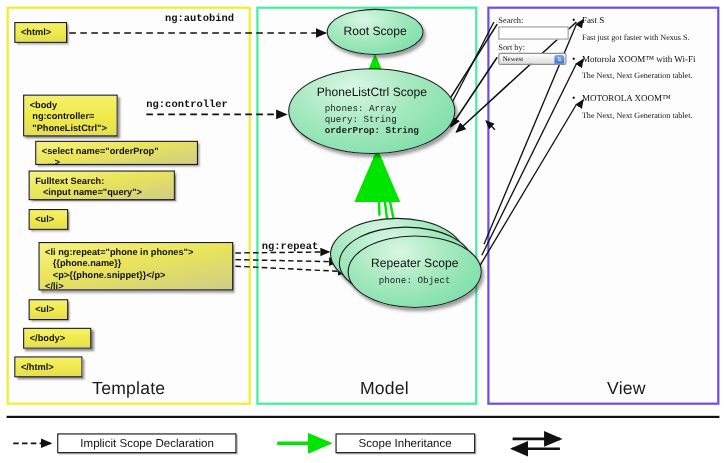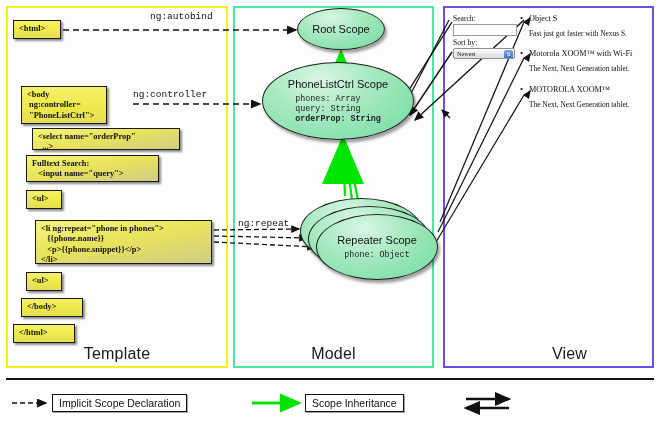--- a/index.html
+++ b/index.html
@@ -9,29 +9,29 @@
 
   
   .col{position:absolute;box-sizing:border-box;background:#fdfdfd;}
   #col-template{left:6px;  top:6px; width:222px; height:362px; border:2px solid #f2ee2a;}
   #col-model   {left:233px;top:6px; width:201px; height:362px; border:2px solid #43eda0;}
   #col-view    {left:443px;top:6px; width:211px; height:362px; border:2px solid #6c4de6;}
 
   .col-label{position:absolute;font-size:16px;color:#1a1a1a;text-align:center;
              letter-spacing:.2px;}
   #lbl-template{left:6px;  top:345px;width:222px;}
-  #lbl-model   {left:233px;top:345px;width:201px;}
+  #lbl-model   {left:233px;top:345px;width:201px;padding-left:16px;}
   #lbl-view    {left:443px;top:345px;width:253px;}
 
   
   .ybox{position:absolute;box-sizing:border-box;
         border:1.6px solid #1a1a1a;
         background:linear-gradient(180deg,#f4f16a 0%,#efe94a 55%,#e3dd55 100%);
         color:#111;
-        font-family:Liberation Serif, serif;
+        font-family:Liberation Sans, sans-serif;
         font-size:8.4px;line-height:10.4px;font-weight:bold;
         padding:3px 5px;white-space:pre;
         box-shadow:2px 2px 2px rgba(0,0,0,.45);}
   .ybox.grad2{background:linear-gradient(170deg,#f6f37e 0%,#e9e45a 45%,#cfcd86 100%);}
 
   #b-html   {left:13px; top:20px;  width:48px;  height:19px;}
   #b-body   {left:21px; top:86px;  width:86px; height:38px;}
   #b-select {left:32px; top:128px; width:148px; height:22px;}
   #b-search {left:26px; top:155px; width:133px; height:27px;}
   #b-ul1    {left:26px; top:190px; width:36px;  height:19px;}
@@ -77,29 +77,29 @@
                  font-size:5px;line-height:9px;text-align:center;}
   .v-item{position:absolute;left:80px;width:118px;}
   .v-title{font-family:"Liberation Serif",serif;font-size:8.2px;color:#111;white-space:nowrap;}
   .v-title::before{content:"\2022";position:absolute;left:-9px;top:-1px;font-size:9px;}
   .v-snip{font-family:"Liberation Serif",serif;font-size:7.4px;color:#111;
           margin-top:6px;white-space:nowrap;}
   #v-i0{top:2px;} #v-i1{top:37px;} #v-i2{top:73px;}
 
   
   .edge-lbl{position:absolute;font-family:"Liberation Mono",monospace;
-            font-size:9.5px;font-weight:normal;color:#111;}
+            font-size:9.5px;font-weight:bold;color:#111;}
   #l-autobind{left:150px;top:11px;}
   #l-controller{left:133px;top:89px;}
   #l-repeat{left:238px;top:218px;}
 
   
   #rule{position:absolute;left:6px;top:378px;width:648px;height:2px;background:#111;}
   .lg-box{position:absolute;box-sizing:border-box;border:1.4px solid #111;background:#fff;
-          font-size:10.5px;color:#111;padding:2px 6px;white-space:nowrap;
+          font-size:10.5px;color:#111;padding:2px 20px;white-space:nowrap;
           box-shadow:1px 1px 0 rgba(0,0,0,.35);text-align:right;}
   #lg1{left:52px; top:394px;}
   #lg2{left:305px;top:394px;}
   #lg3{left:515px;top:394px;}
 
   svg.ov{position:absolute;left:0;top:0;width:660px;height:421px;pointer-events:none;}
 </style>
 </head>
 <body>
 
@@ -197,21 +197,21 @@
   <div id="view-inner">
     <div class="v-label" id="v-searchlbl">Search:</div>
     <div id="v-searchbox"></div>
     <div class="v-label" id="v-sortlbl">Sort by:</div>
     <div id="v-select">
       <span>Newest</span>
       <span class="arr">⇅</span>
     </div>
 
     <div class="v-item" id="v-i0">
-      <div class="v-title">Object S</div>
+      <div class="v-title">Fast S</div>
       <div class="v-snip">Fast just got faster with Nexus S.</div>
     </div>
     <div class="v-item" id="v-i1">
       <div class="v-title">Motorola XOOM™ with Wi-Fi</div>
       <div class="v-snip">The Next, Next Generation tablet.</div>
     </div>
     <div class="v-item" id="v-i2">
       <div class="v-title">MOTOROLA XOOM™</div>
       <div class="v-snip">The Next, Next Generation tablet.</div>
     </div>

